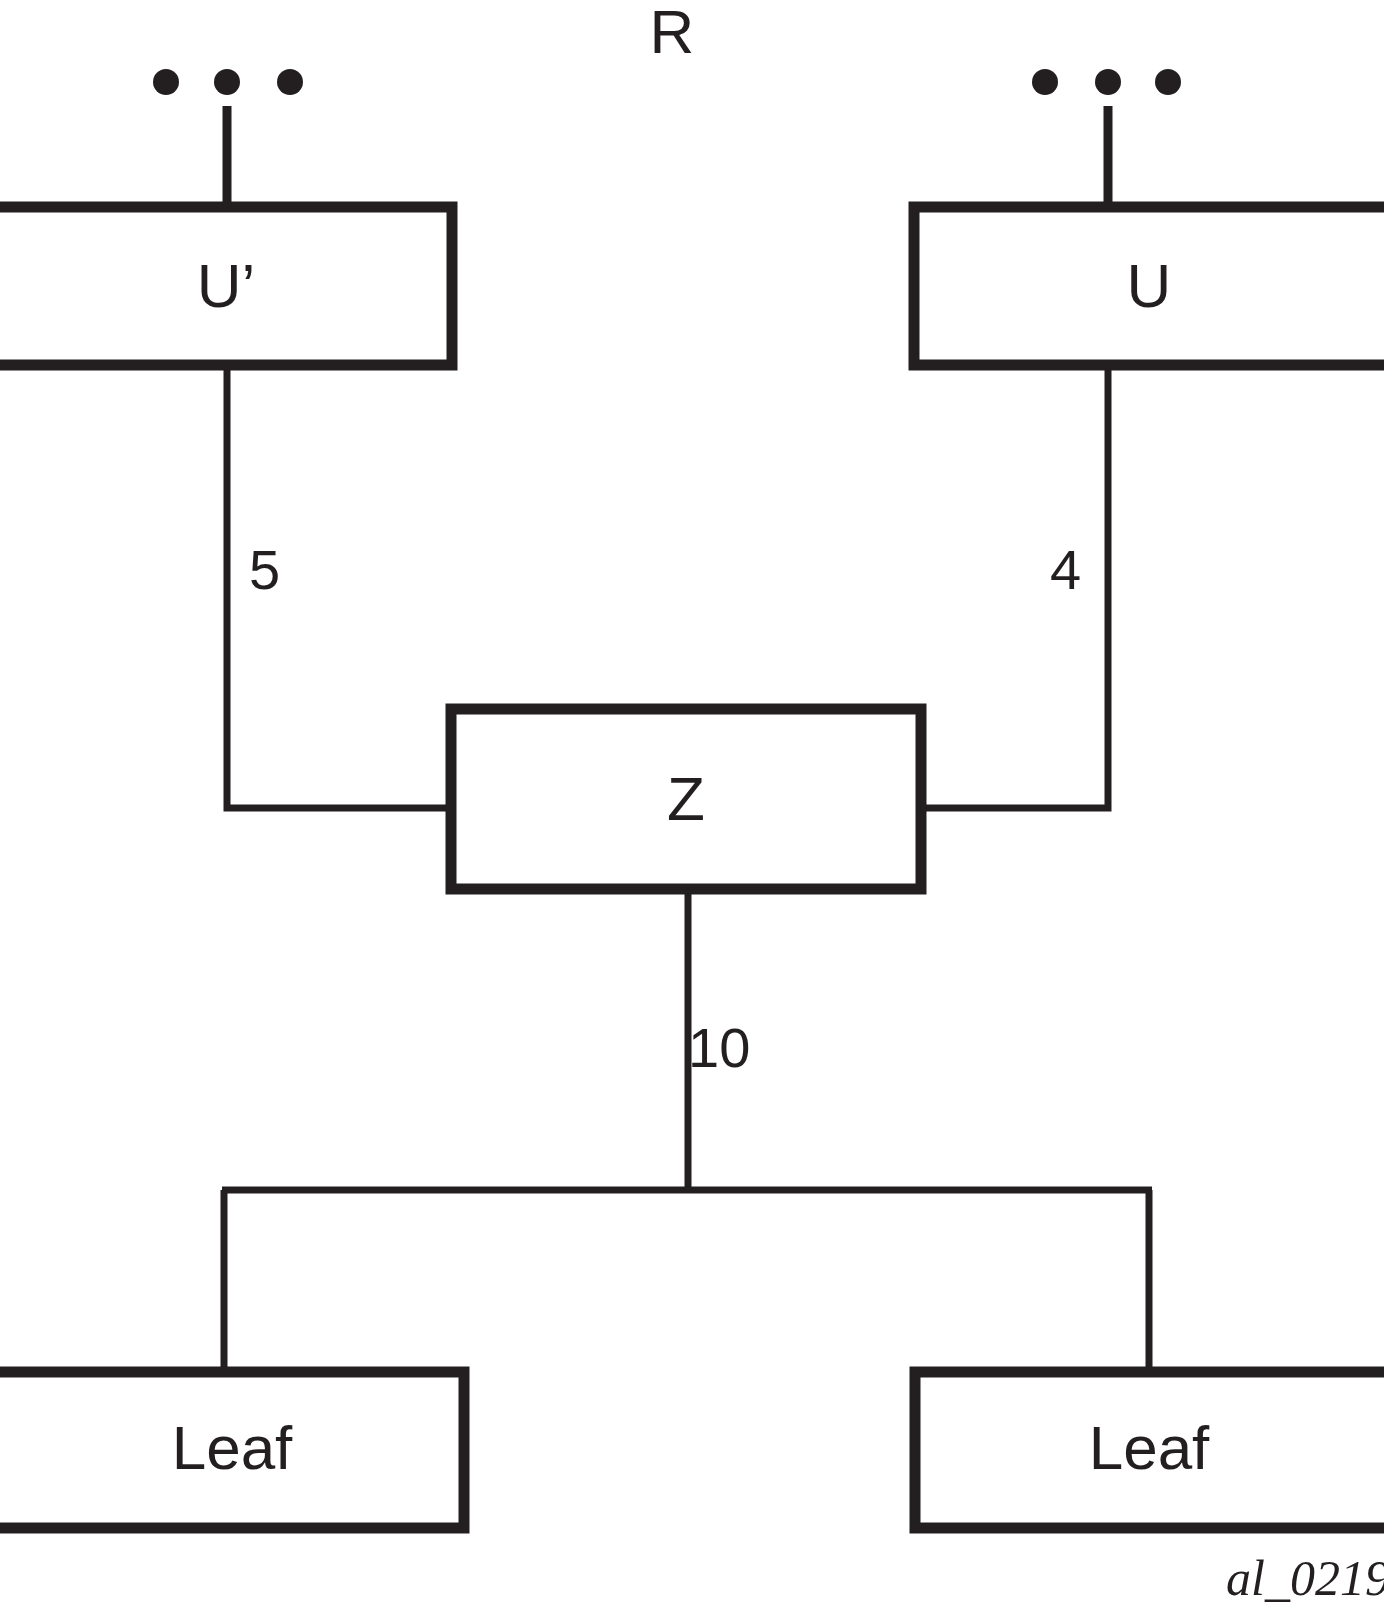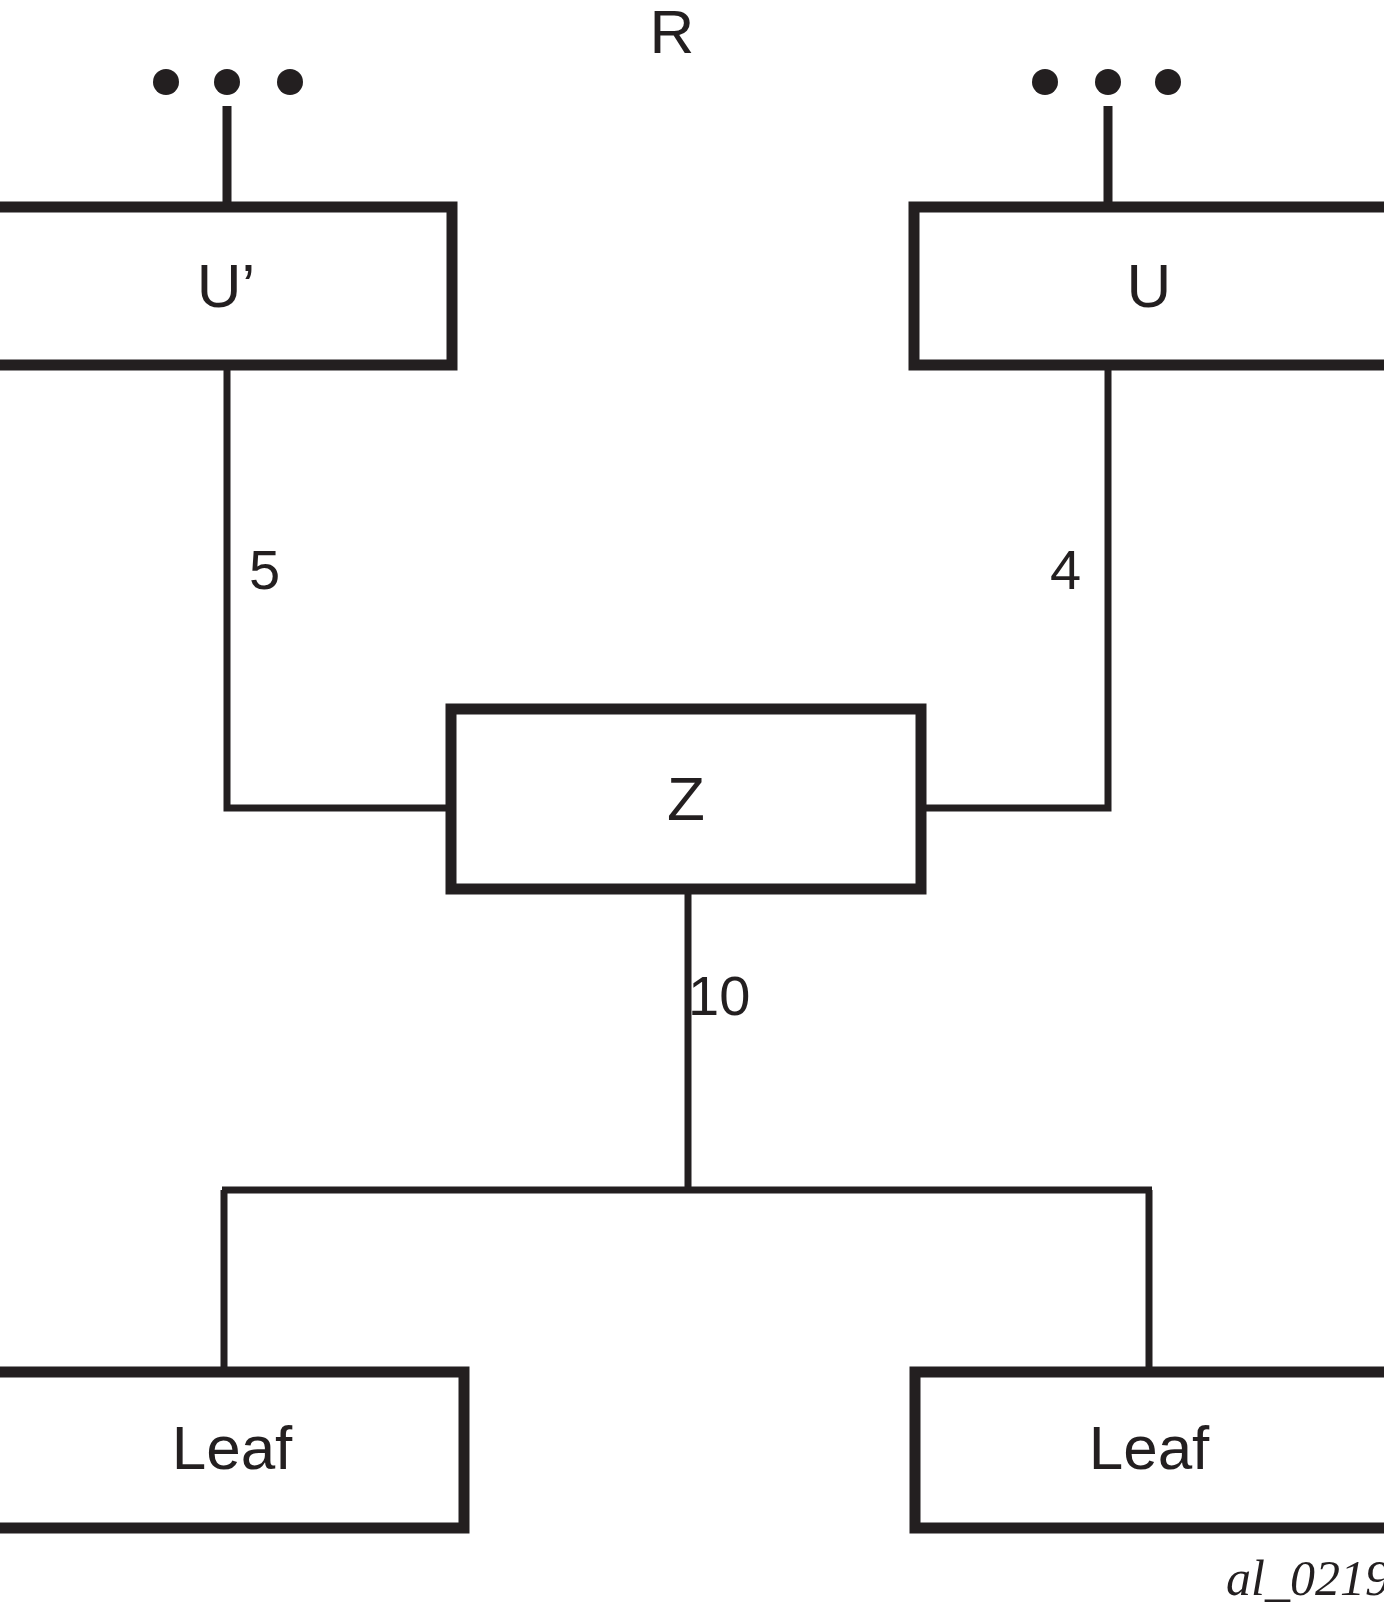--- a/index.html
+++ b/index.html
@@ -115,17 +115,17 @@
   <div class="node-label" style="left:686px; top:799px;">Z</div>
 
   <div class="node-label" style="left:232px; top:1448px;">Leaf</div>
 
   <div class="node-label" style="left:1149px; top:1448px;">Leaf</div>
 
   <div class="edge-label" style="left:249px; top:570px;">5</div>
 
   <div class="edge-label" style="left:1050px; top:570px;">4</div>
 
-  <div class="edge-label" style="left:688px; top:996px;">10</div>
+  <div class="edge-label" style="left:688px; top:1048px;">10</div>
 
   <div class="watermark" style="left:1390px; top:1578px;">al_0219</div>
 
 </div>
 
 </body></html>

